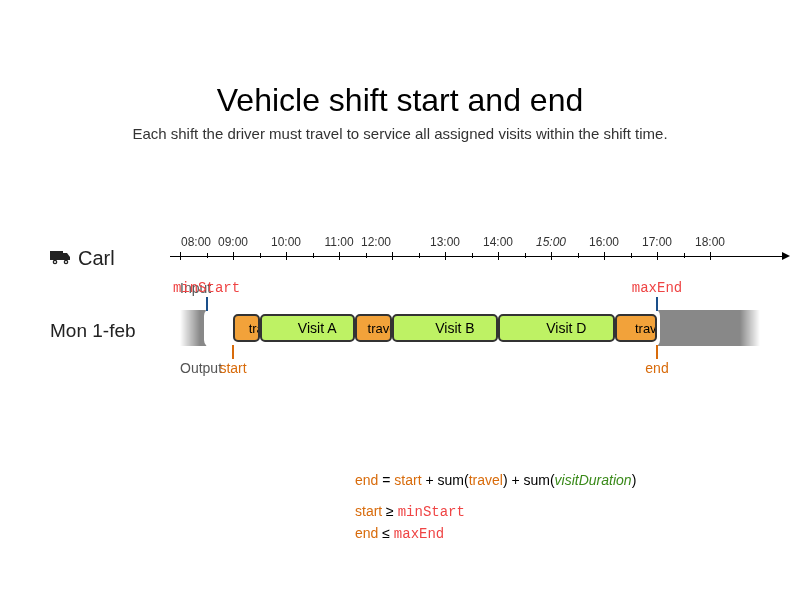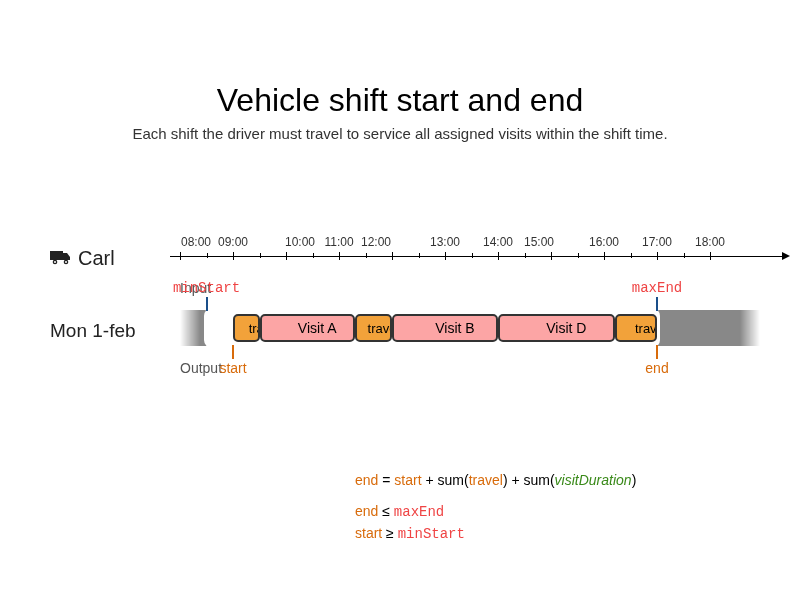--- a/index.html
+++ b/index.html
@@ -40,21 +40,21 @@
   .grey-bar { position: absolute; left: 130px; top: 85px; width: 580px; height: 36px; background: #888;
     -webkit-mask-image: linear-gradient(to right, transparent 0, #000 20px, #000 calc(100% - 20px), transparent 100%);
     mask-image: linear-gradient(to right, transparent 0, #000 20px, #000 calc(100% - 20px), transparent 100%);
   }
 
   
   .shift-window { position: absolute; top: 83px; height: 40px; background: #fff; border-radius: 8px; }
 
   .segment { position: absolute; top: 89px; height: 28px; border: 2px solid #333; border-radius: 5px; display: flex; align-items: center; justify-content: center; font-size: 13px; overflow: hidden; padding-left: 20px; }
   .seg-travel { background: #f2a23a; }
-  .seg-visit { background: #fca5a5; font-size: 14px; text-align: center; }
+  .seg-visit { background: #bef264; font-size: 14px; text-align: center; }
 
   .formula-block { position: absolute; left: 355px; top: 470px; font-size: 14px; line-height: 1.5; }
   .formula-row { white-space: nowrap; }
   .gap { height: 10px; }
 </style>
 </head>
 <body>
 
 <div class="container">
   <h1 class="title">Vehicle shift start and end</h1>
@@ -80,36 +80,36 @@
       <div class="axis-line"></div>
       <div class="arrow"></div>
     <div class="tick" style="left: 0px;"></div>
         <div class="tick minor" style="left: 26.5px;"></div>
         <div class="tick-label" style="left: 16px;">08:00</div>
         <div class="tick" style="left: 53px;"></div>
         <div class="tick minor" style="left: 79.5px;"></div>
         <div class="tick-label" style="left: 53px;">09:00</div>
         <div class="tick" style="left: 106px;"></div>
         <div class="tick minor" style="left: 132.5px;"></div>
-        <div class="tick-label" style="left: 120px;">10:00</div>
+        <div class="tick-label" style="left: 106px;">10:00</div>
         <div class="tick" style="left: 159px;"></div>
         <div class="tick minor" style="left: 185.5px;"></div>
         <div class="tick-label" style="left: 159px;">11:00</div>
         <div class="tick" style="left: 212px;"></div>
         <div class="tick minor" style="left: 238.5px;"></div>
         <div class="tick-label" style="left: 196px;">12:00</div>
         <div class="tick" style="left: 265px;"></div>
         <div class="tick minor" style="left: 291.5px;"></div>
         <div class="tick-label" style="left: 265px;">13:00</div>
         <div class="tick" style="left: 318px;"></div>
         <div class="tick minor" style="left: 344.5px;"></div>
         <div class="tick-label" style="left: 318px;">14:00</div>
         <div class="tick" style="left: 371px;"></div>
         <div class="tick minor" style="left: 397.5px;"></div>
-        <div class="tick-label" style="left: 359px;">15:00</div>
+        <div class="tick-label" style="left: 371px; font-style: italic;">15:00</div>
         <div class="tick" style="left: 424px;"></div>
         <div class="tick minor" style="left: 450.5px;"></div>
         <div class="tick-label" style="left: 424px;">16:00</div>
         <div class="tick" style="left: 477px;"></div>
         <div class="tick minor" style="left: 503.5px;"></div>
         <div class="tick-label" style="left: 477px;">17:00</div>
         <div class="tick" style="left: 530px;"></div>
         <div class="tick-label" style="left: 530px;">18:00</div>
       </div>
 
@@ -141,20 +141,20 @@
       </div>
 
   </div>
 
   <div class="formula-block">
     <div class="formula-row">
       <span class="orange">end</span><span> = </span><span class="orange">start</span><span> + sum(</span><span class="orange">travel</span><span>) + sum(</span><span class="green">visitDuration</span><span>)</span>
     </div>
     <div class="gap"></div>
     <div class="formula-row">
-      <span class="orange">end</span><span> ≤ </span><span class="blue">maxEnd</span>
+      <span class="orange">start</span><span> ≥ </span><span class="blue">minStart</span>
     </div>
     <div class="formula-row">
-      <span class="orange">start</span><span> ≥ </span><span class="blue">minStart</span>
+      <span class="orange">end</span><span> ≤ </span><span class="blue">maxEnd</span>
     </div>
   </div>
 
 </div>
 
 </body></html>

